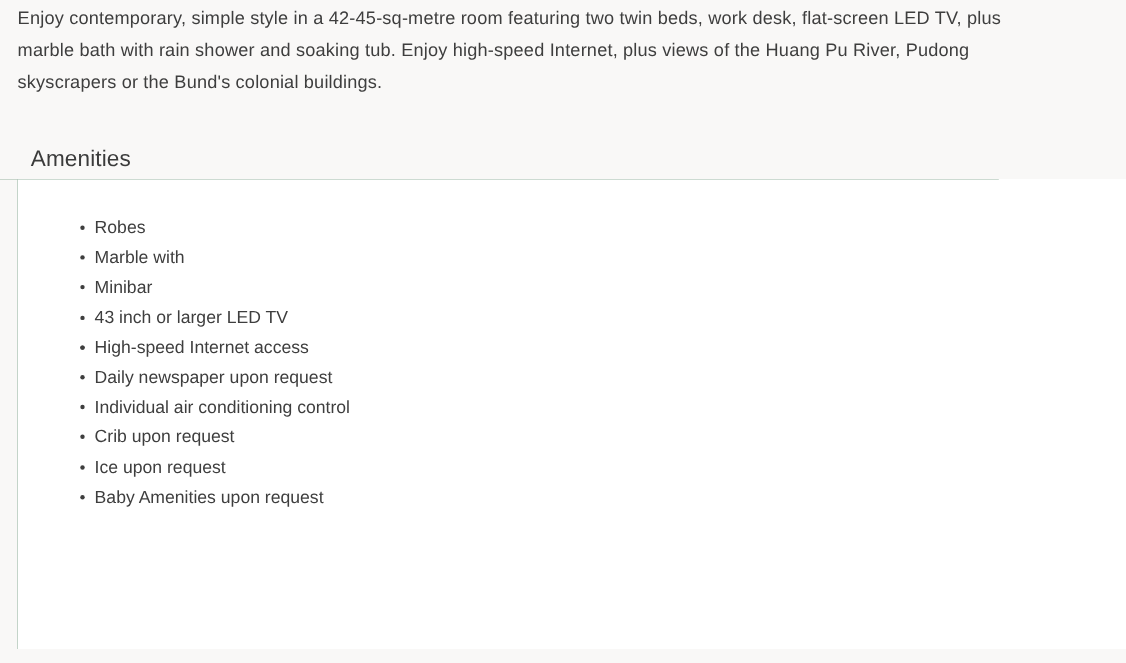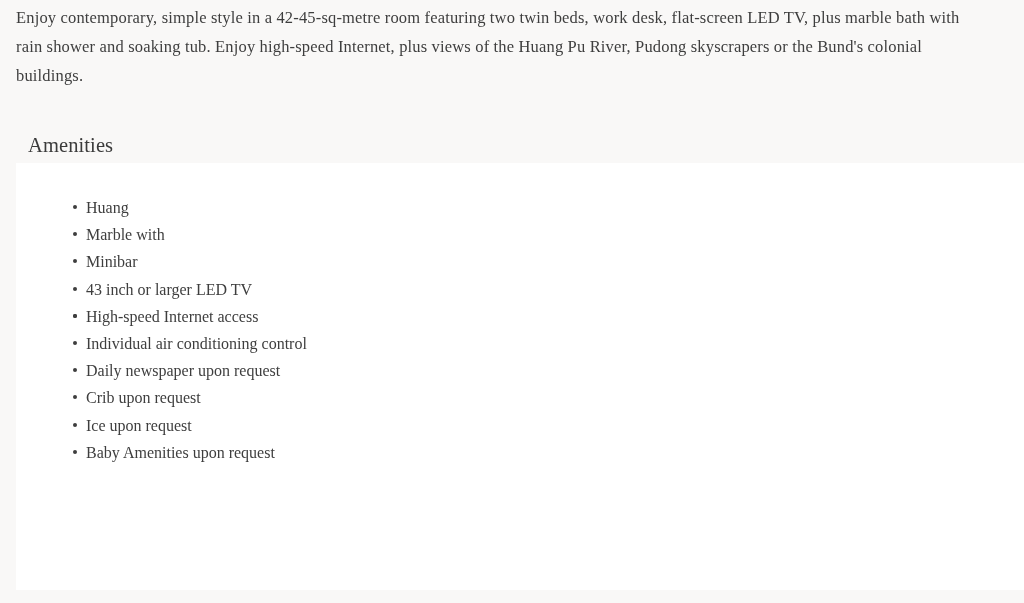--- a/index.html
+++ b/index.html
@@ -14,21 +14,20 @@
     background: #ffffff;
     font-family: "Liberation Sans", "DejaVu Sans", sans-serif;
     -webkit-font-smoothing: antialiased;
   }
 
   .page {
     position: relative;
     width: 908px;
     height: 603px;
     background: #14532d;
-    font-family: Liberation Serif, serif;
   }
 
   
   .description-section {
     position: absolute;
     left: 0;
     top: 0;
     width: 1024px;
     height: 163px;
     background: #f9f8f7;
@@ -126,28 +125,28 @@
   <section class="description-section">
     <p class="room-description">Enjoy contemporary, simple style in a 42-45-sq-metre room featuring two twin beds, work desk, flat-screen LED TV, plus marble bath with rain shower and soaking tub. Enjoy high-speed Internet, plus views of the Huang Pu River, Pudong skyscrapers or the Bund's colonial buildings.</p>
 
     <h2 class="amenities-heading">Amenities</h2>
   </section>
 
   <div class="left-gutter"></div>
 
   <section class="amenities-card">
     <ul class="amenities-list">
-      <li><span class="bullet"></span><span>Huang</span></li>
+      <li><span class="bullet"></span><span>Robes</span></li>
       <li><span class="bullet"></span><span>Marble with</span></li>
       <li><span class="bullet"></span><span>Minibar</span></li>
       <li><span class="bullet"></span><span>43 inch or larger LED TV</span></li>
       <li><span class="bullet"></span></li>
       <li><span class="bullet"></span><span>High-speed Internet access</span></li>
+      <li><span class="bullet"></span><span>Daily newspaper upon request</span></li>
       <li><span class="bullet"></span><span>Individual air conditioning control</span></li>
-      <li><span class="bullet"></span><span>Daily newspaper upon request</span></li>
       <li><span class="bullet"></span><span>Crib upon request</span></li>
       <li><span class="bullet"></span><span>Ice upon request</span></li>
       <li><span class="bullet"></span><span>Baby Amenities upon request</span></li>
     </ul>
   </section>
 
   <div class="bottom-strip"></div>
 
 </div>
 

